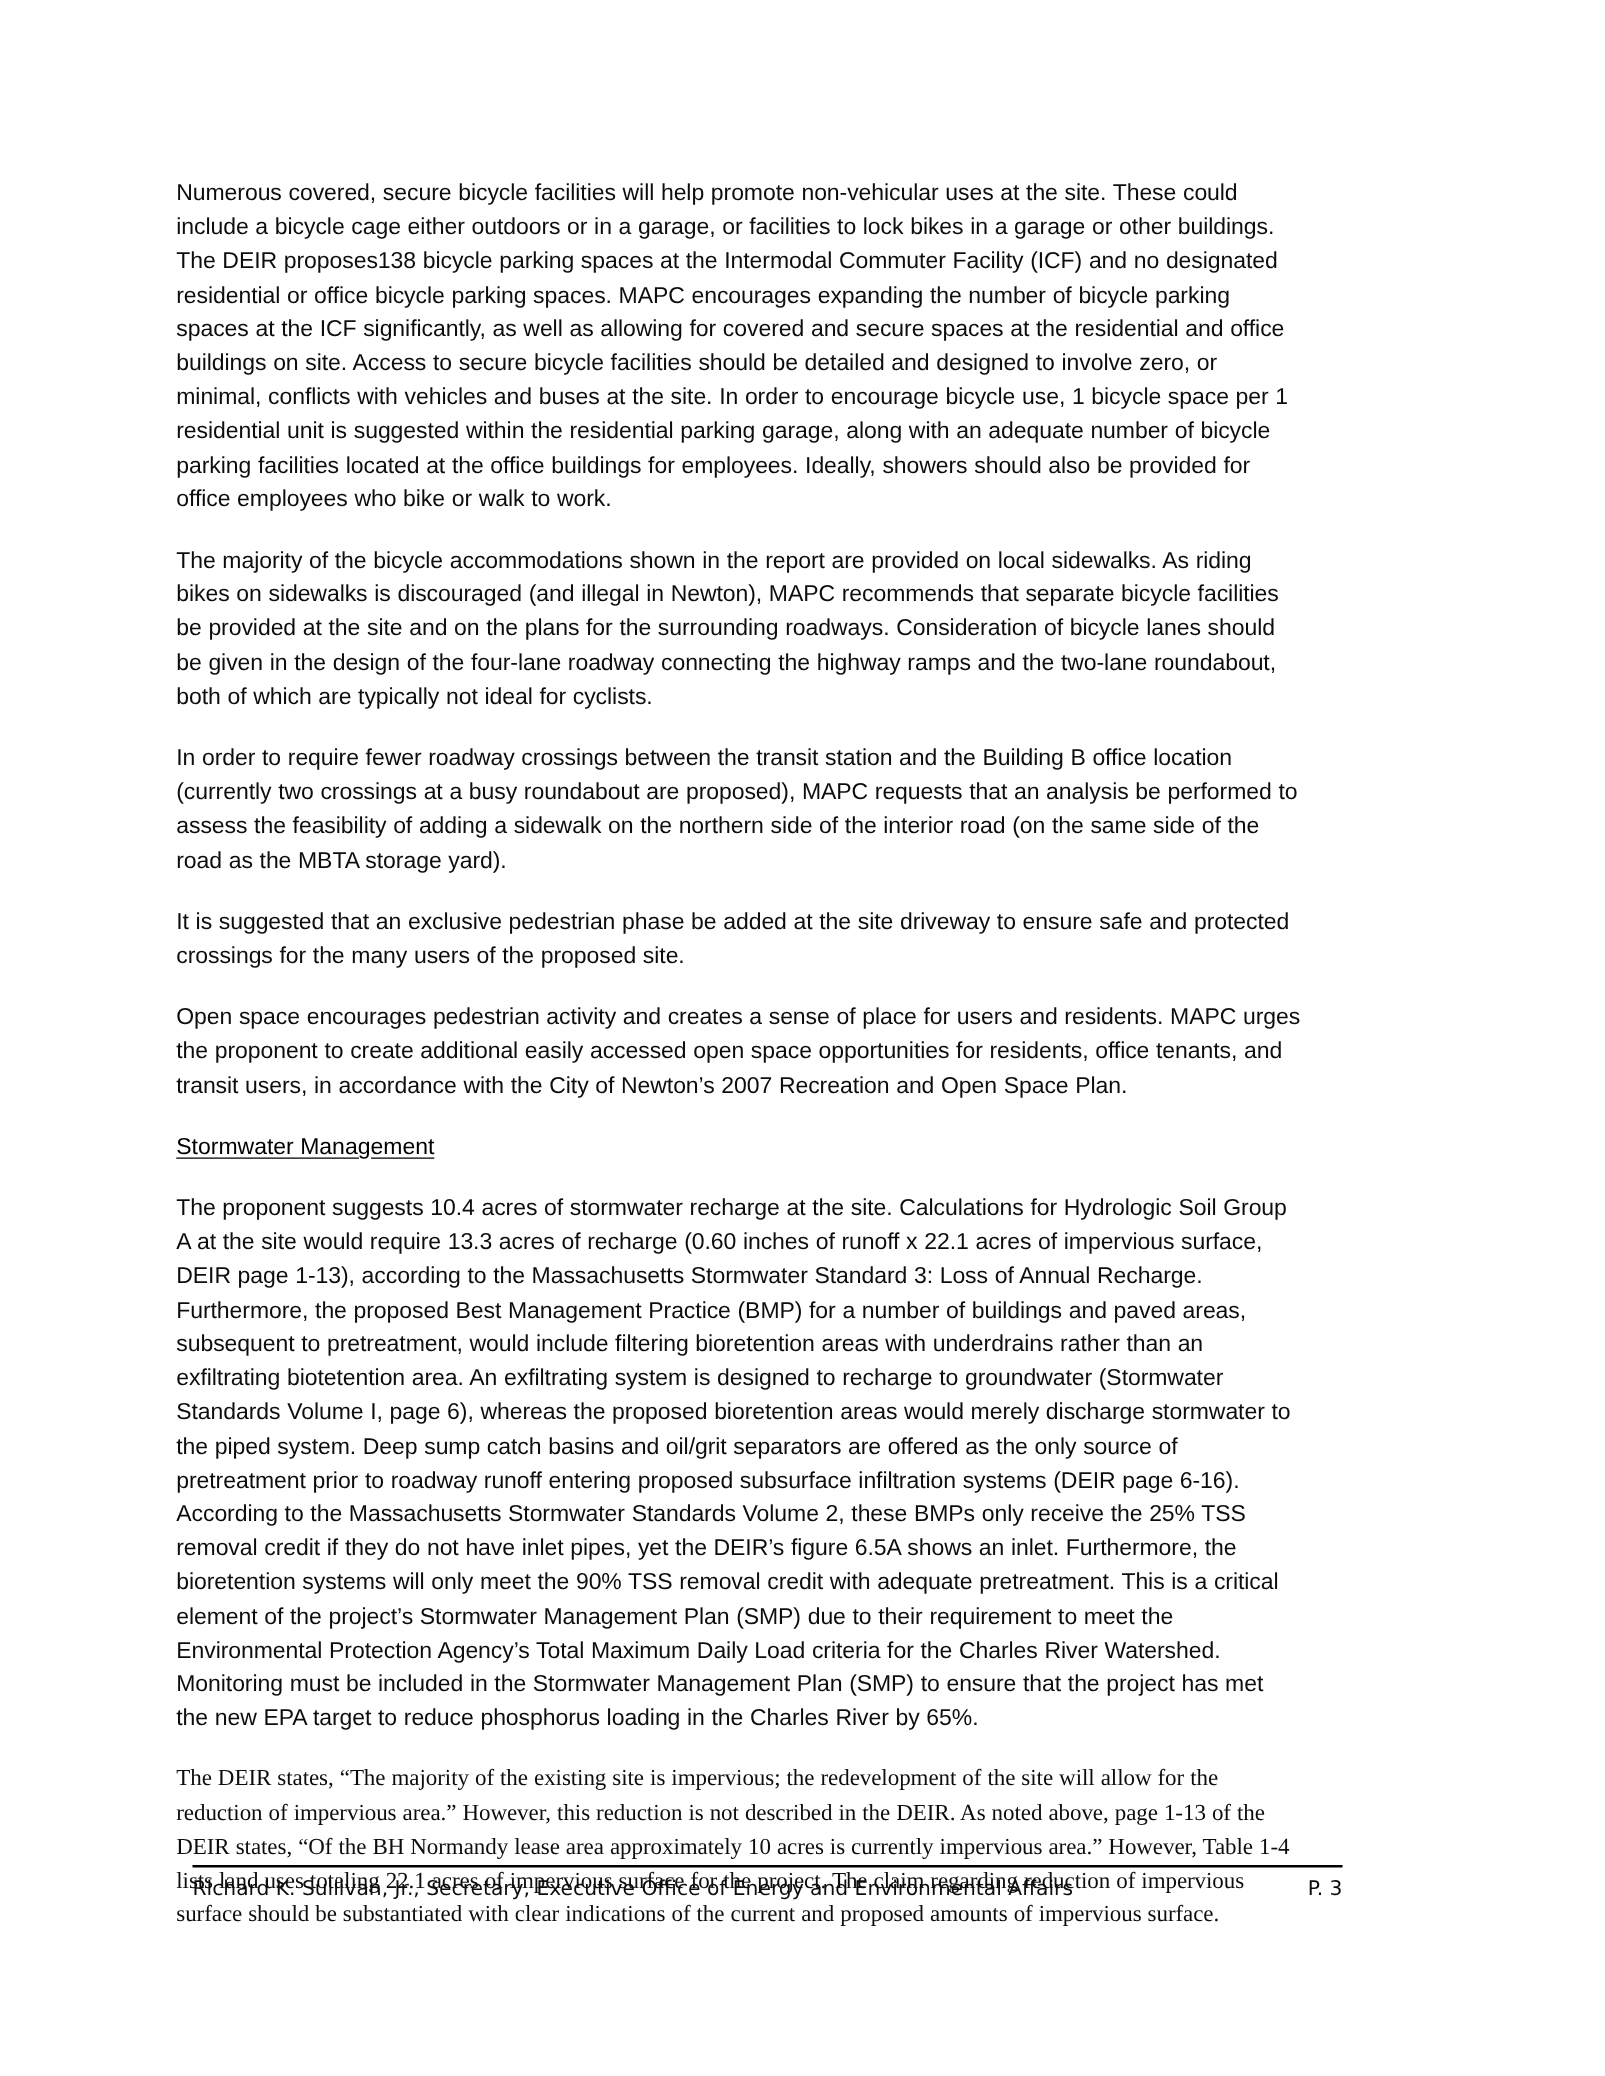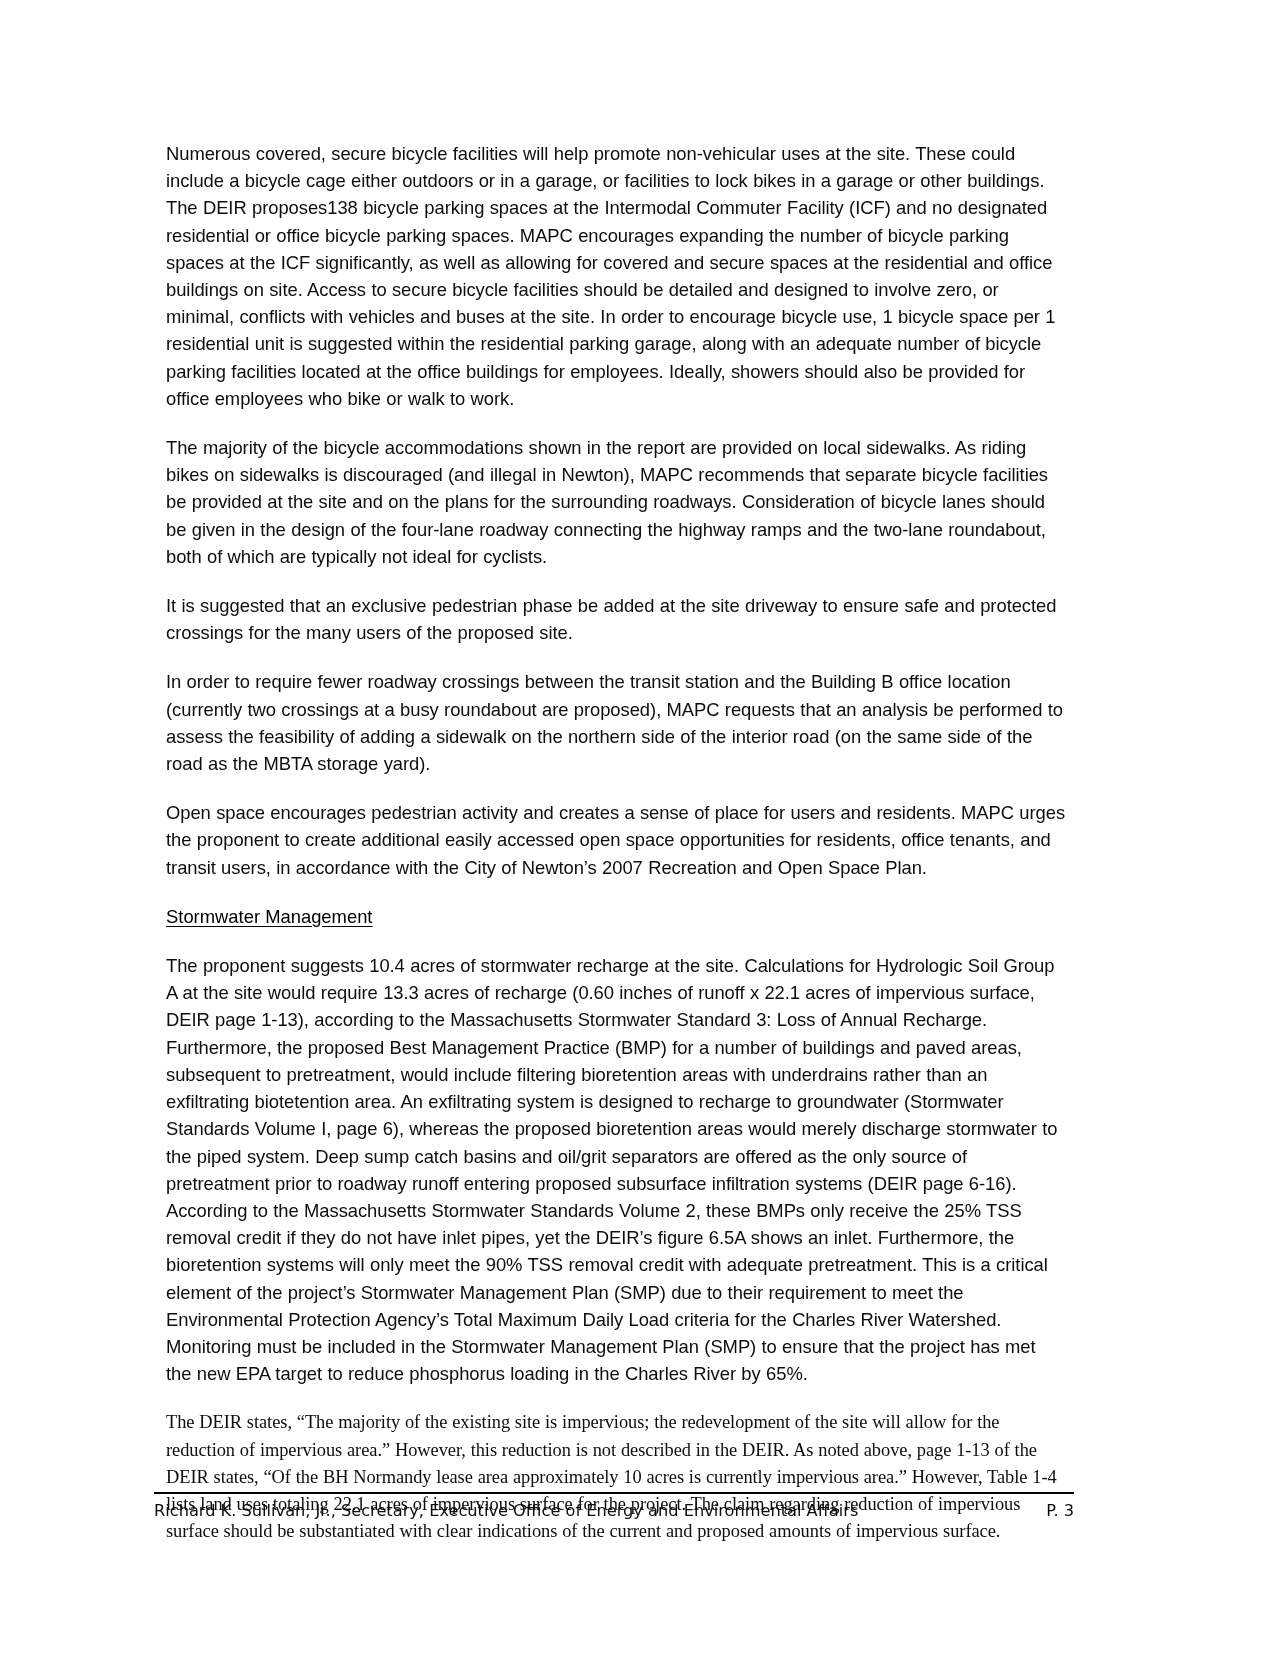--- a/index.html
+++ b/index.html
@@ -18,21 +18,21 @@
   .page {
     position: absolute;
     top: 0;
     left: 0;
     width: 1284px;
     height: 1661px;
     background: #ffffff;
   }
   .content {
     position: absolute;
-    left: 166px;
+    left: 141px;
     top: 140px;
     width: 900px;
   }
   .para {
     font-size: 18.4px;
     line-height: 27.2px;
     text-align: left;
     margin: 0 0 22px 0;
     letter-spacing: -0.05px;
     word-spacing: 0.3px;
@@ -81,23 +81,23 @@
 <body>
 
 <div class="page">
 
   <div class="content">
 
     <p class="para">Numerous covered, secure bicycle facilities will help promote non-vehicular uses at the site.  These could include a bicycle cage either outdoors or in a garage, or facilities to lock bikes in a garage or other buildings. The DEIR proposes138 bicycle parking spaces at the Intermodal Commuter Facility (ICF) and no designated residential or office bicycle parking spaces.  MAPC encourages expanding the number of bicycle parking spaces at the ICF significantly, as well as allowing for covered and secure spaces at the residential and office buildings on site.  Access to secure bicycle facilities should be detailed and designed to involve zero, or minimal, conflicts with vehicles and buses at the site.  In order to encourage bicycle use, 1 bicycle space per 1 residential unit is suggested within the residential parking garage, along with an adequate number of bicycle parking facilities located at the office buildings for employees.  Ideally, showers should also be provided for office employees who bike or walk to work.</p>
 
     <p class="para">The majority of the bicycle accommodations shown in the report are provided on local sidewalks.  As riding bikes on sidewalks is discouraged (and illegal in Newton), MAPC recommends that separate bicycle facilities be provided at the site and on the plans for the surrounding roadways.  Consideration of bicycle lanes should be given in the design of the four-lane roadway connecting the highway ramps and the two-lane roundabout, both of which are typically not ideal for cyclists.</p>
 
+    <p class="para">In order to require fewer roadway crossings between the transit station and the Building B office location (currently two crossings at a busy roundabout are proposed), MAPC requests that an analysis be performed to assess the feasibility of adding a sidewalk on the northern side of the interior road (on the same side of the road as the MBTA storage yard).</p>
+
     <p class="para">It is suggested that an exclusive pedestrian phase be added at the site driveway to ensure safe and protected crossings for the many users of the proposed site.</p>
-
-    <p class="para">In order to require fewer roadway crossings between the transit station and the Building B office location (currently two crossings at a busy roundabout are proposed), MAPC requests that an analysis be performed to assess the feasibility of adding a sidewalk on the northern side of the interior road (on the same side of the road as the MBTA storage yard).</p>
 
     <p class="para">Open space encourages pedestrian activity and creates a sense of place for users and residents.  MAPC urges the proponent to create additional easily accessed open space opportunities for residents, office tenants, and transit users, in accordance with the City of Newton’s 2007 Recreation and Open Space Plan.</p>
 
     <div class="section-heading">
       <span class="heading-text">Stormwater Management</span>
     </div>
 
     <p class="para">The proponent suggests 10.4 acres of stormwater recharge at the site. Calculations for Hydrologic Soil Group A at the site would require 13.3 acres of recharge (0.60 inches of runoff x 22.1 acres of impervious surface, DEIR page 1-13), according to the Massachusetts Stormwater Standard 3: Loss of Annual Recharge. Furthermore, the proposed Best Management Practice (BMP) for a number of buildings and paved areas, subsequent to pretreatment, would include filtering bioretention areas with underdrains rather than an exfiltrating biotetention area.  An exfiltrating system is designed to recharge to groundwater (Stormwater Standards Volume I, page 6), whereas the proposed bioretention areas would merely discharge stormwater to the piped system.  Deep sump catch basins and oil/grit separators are offered as the only source of pretreatment prior to roadway runoff entering proposed subsurface infiltration systems (DEIR page 6-16). According to the Massachusetts Stormwater Standards Volume 2, these BMPs only receive the 25% TSS removal credit if they do not have inlet pipes, yet the DEIR’s figure 6.5A shows an inlet. Furthermore, the bioretention systems will only meet the 90% TSS removal credit with adequate pretreatment. This is a critical element of the project’s Stormwater Management Plan (SMP) due to their requirement to meet the Environmental Protection Agency’s Total Maximum Daily Load criteria for the Charles River Watershed. Monitoring must be included in the Stormwater Management Plan (SMP) to ensure that the project has met the new EPA target to reduce phosphorus loading in the Charles River by 65%.</p>
 
     <p class="para">The DEIR states, “The majority of the existing site is impervious; the redevelopment of the site will allow for the reduction of impervious area.” However, this reduction is not described in the DEIR.  As noted above, page 1-13 of the DEIR states, “Of the BH Normandy lease area approximately 10 acres is currently impervious area.”  However, Table 1-4 lists land uses totaling 22.1 acres of impervious surface for the project.  The claim regarding reduction of impervious surface should be substantiated with clear indications of the current and proposed amounts of impervious surface.</p>

